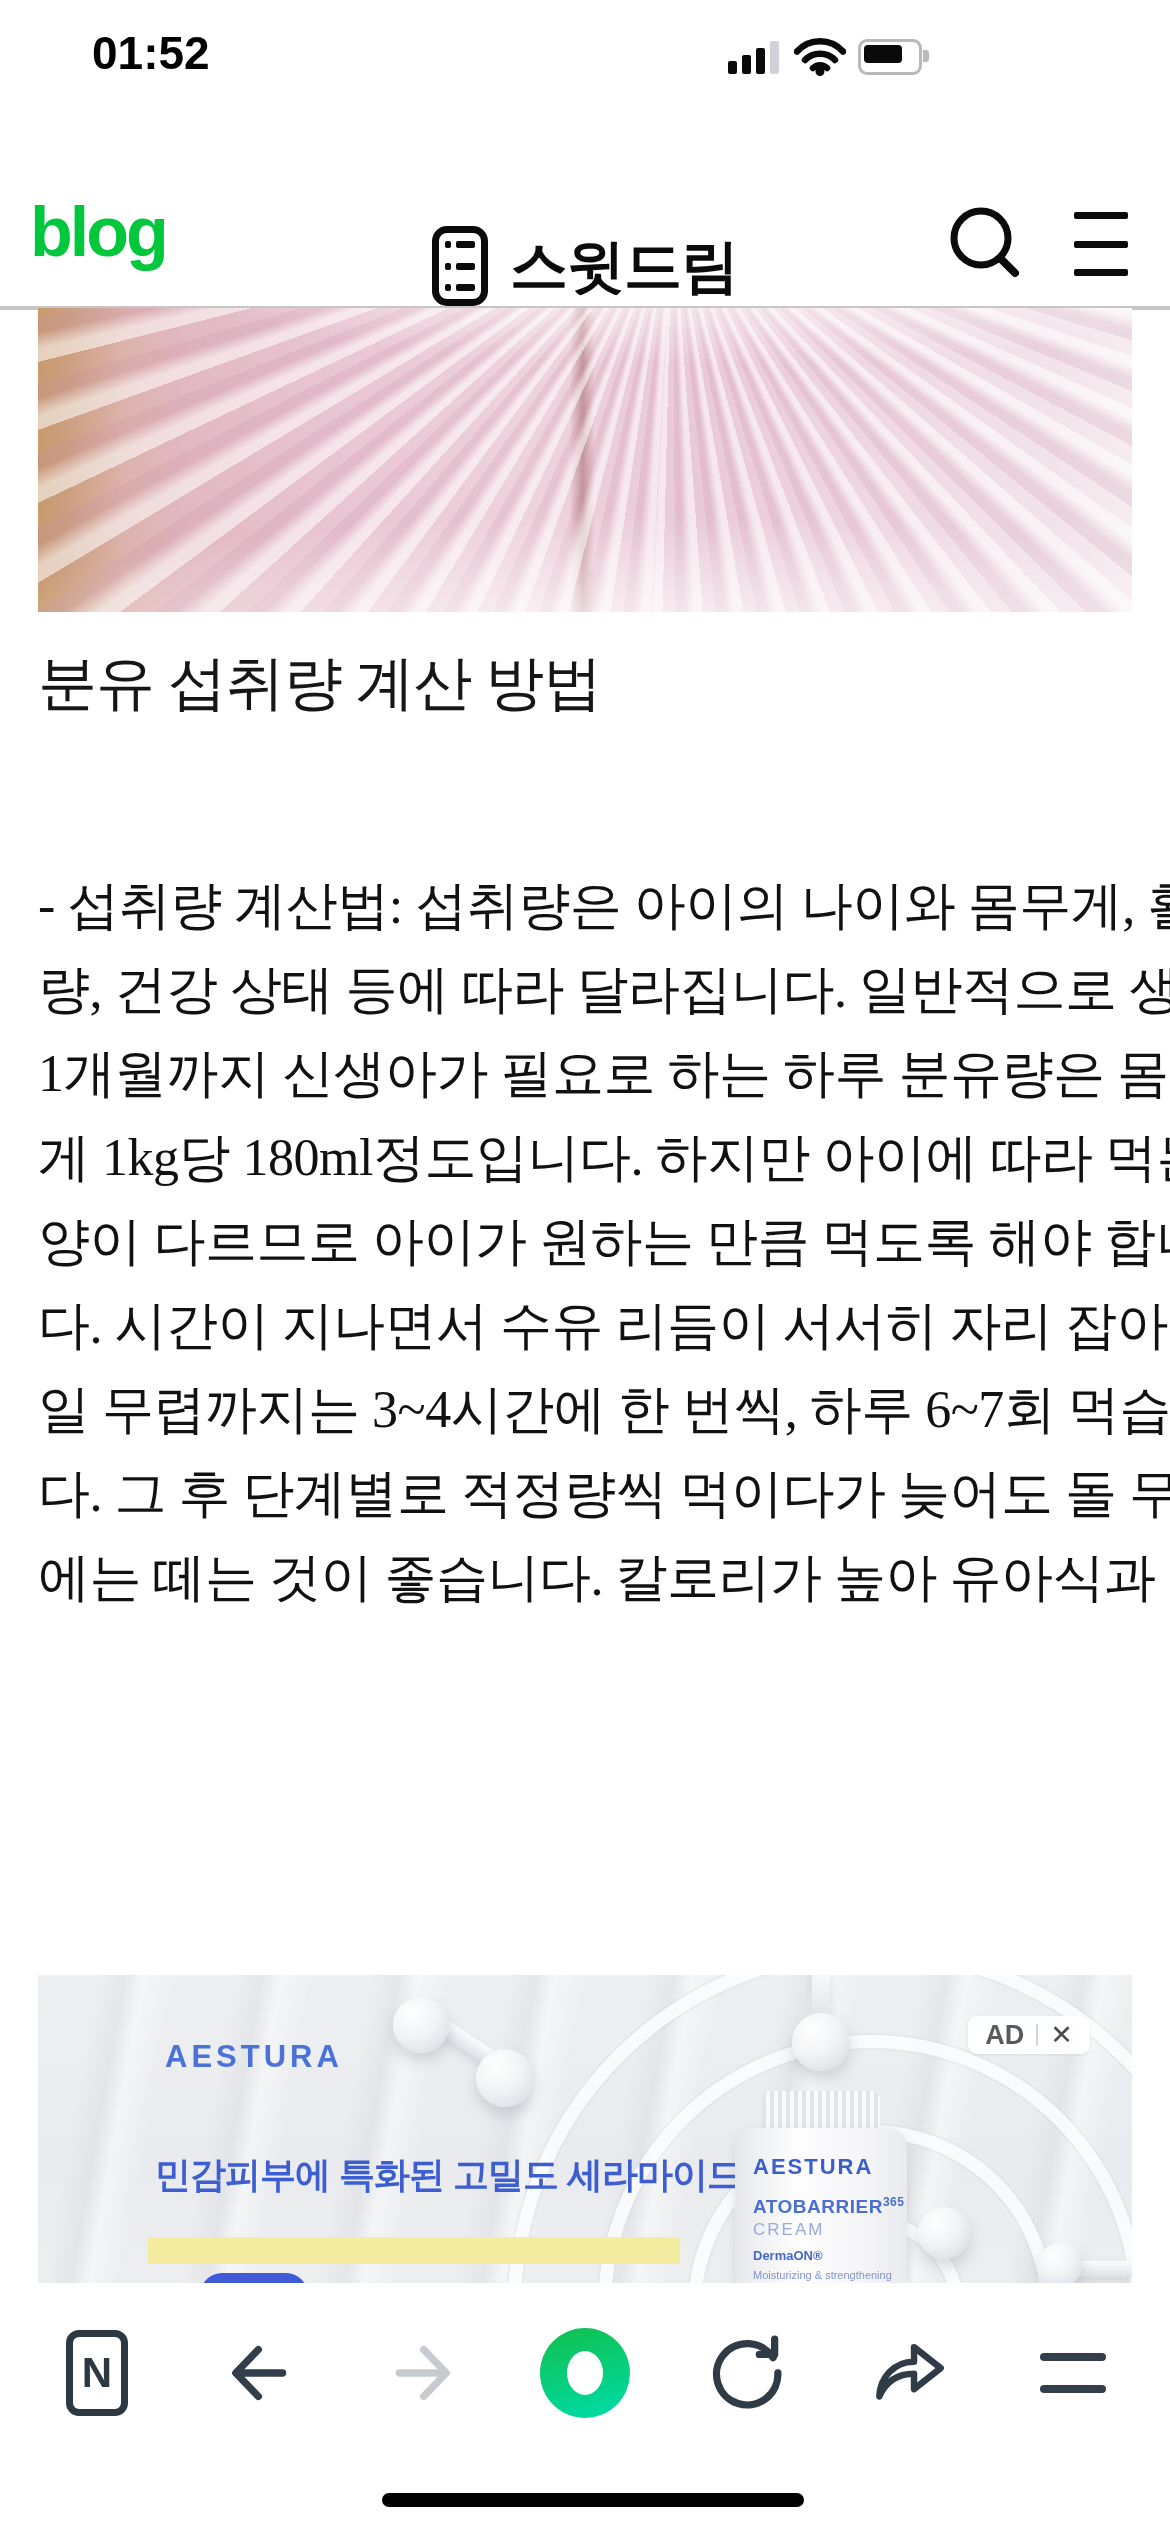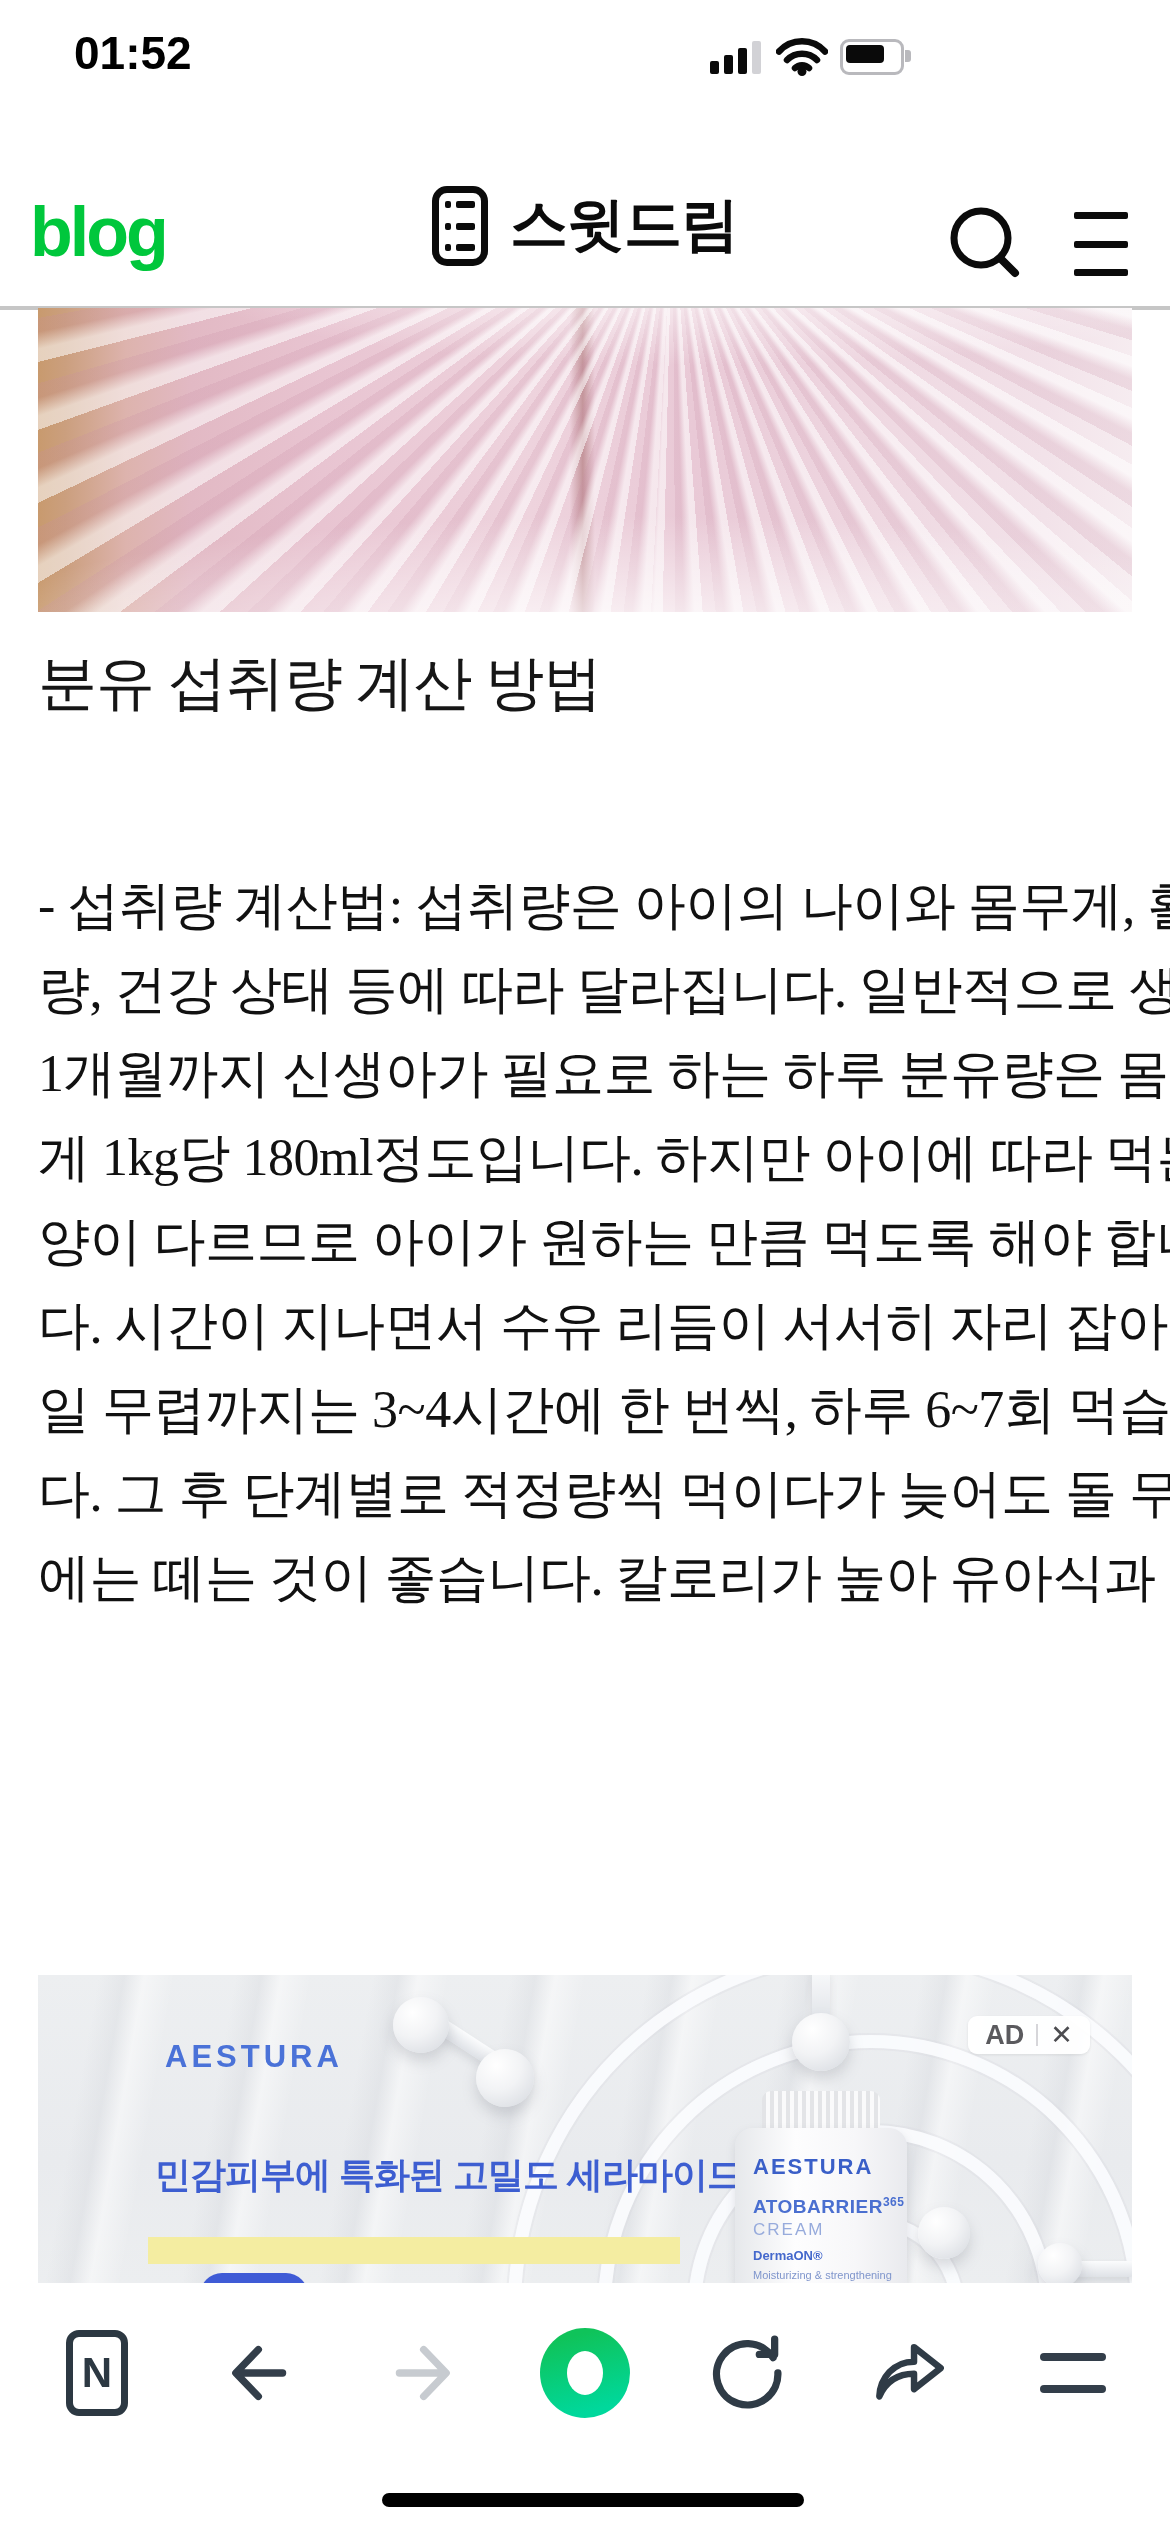--- a/index.html
+++ b/index.html
@@ -1,30 +1,30 @@
 <!DOCTYPE html>
 <html><head>
 <meta charset="utf-8">
 <style>
   html,body{margin:0;padding:0;background:#888;}
   .screen{position:relative;width:1170px;height:2532px;background:#ffffff;overflow:hidden;
           font-family:"Liberation Sans","DejaVu Sans",sans-serif;margin:0 auto;}
 
   
-  .status-bar{position:absolute;top:0;left:0;width:948px;height:130px;}
+  .status-bar{position:absolute;top:0;left:18px;width:948px;height:130px;}
   .status-time{position:absolute;left:74px;top:26px;font-size:46px;font-weight:700;color:#000;letter-spacing:0px;}
   .status-icons{position:absolute;right:44px;top:38px;display:flex;align-items:center;gap:12px;}
   .battery{position:relative;width:58px;height:30px;border:3px solid #b9b9bd;border-radius:9px;}
   .battery-nub{position:absolute;right:-10px;top:8px;width:6px;height:12px;background:#b9b9bd;border-radius:0 3px 3px 0;}
   .battery-fill{position:absolute;left:3px;top:3px;width:38px;height:18px;background:#0a0a0a;border-radius:4px;}
 
   
   .header{position:absolute;top:186px;left:0;width:1170px;height:120px;background:#fff;border-bottom:4px solid #c6c6c6;}
   .blog-logo{position:absolute;left:30px;top:6px;font-size:70px;font-weight:800;letter-spacing:-3px;color:#00c73c;cursor:pointer;}
-  .header-center{position:absolute;left:0;right:0;top:0;height:120px;display:flex;align-items:flex-start;justify-content:center;gap:22px;}
+  .header-center{position:absolute;left:0;right:0;top:0;height:120px;display:flex;align-items:flex-end;justify-content:center;gap:22px;}
   .list-icon{position:relative;width:56px;height:80px;border:7px solid #0b0b0b;border-radius:15px;box-sizing:border-box;padding:8px 6px;display:flex;flex-direction:column;justify-content:space-between;}
   .list-row{display:flex;align-items:center;gap:5px;}
   .list-dot{width:7px;height:7px;border-radius:2px;background:#0b0b0b;}
   .list-bar{width:23px;height:7px;border-radius:2px;background:#0b0b0b;}
   .blog-title{font-size:58px;font-weight:700;color:#0b0b0b;letter-spacing:-1px;}
   .search-btn{position:absolute;right:142px;top:18px;width:84px;height:84px;display:flex;align-items:center;justify-content:center;cursor:pointer;}
   .menu-btn{position:absolute;right:38px;top:26px;width:58px;height:64px;display:flex;flex-direction:column;justify-content:space-between;cursor:pointer;}
   .menu-bar{width:54px;height:7px;background:#0b0b0b;border-radius:2px;}
 
   

